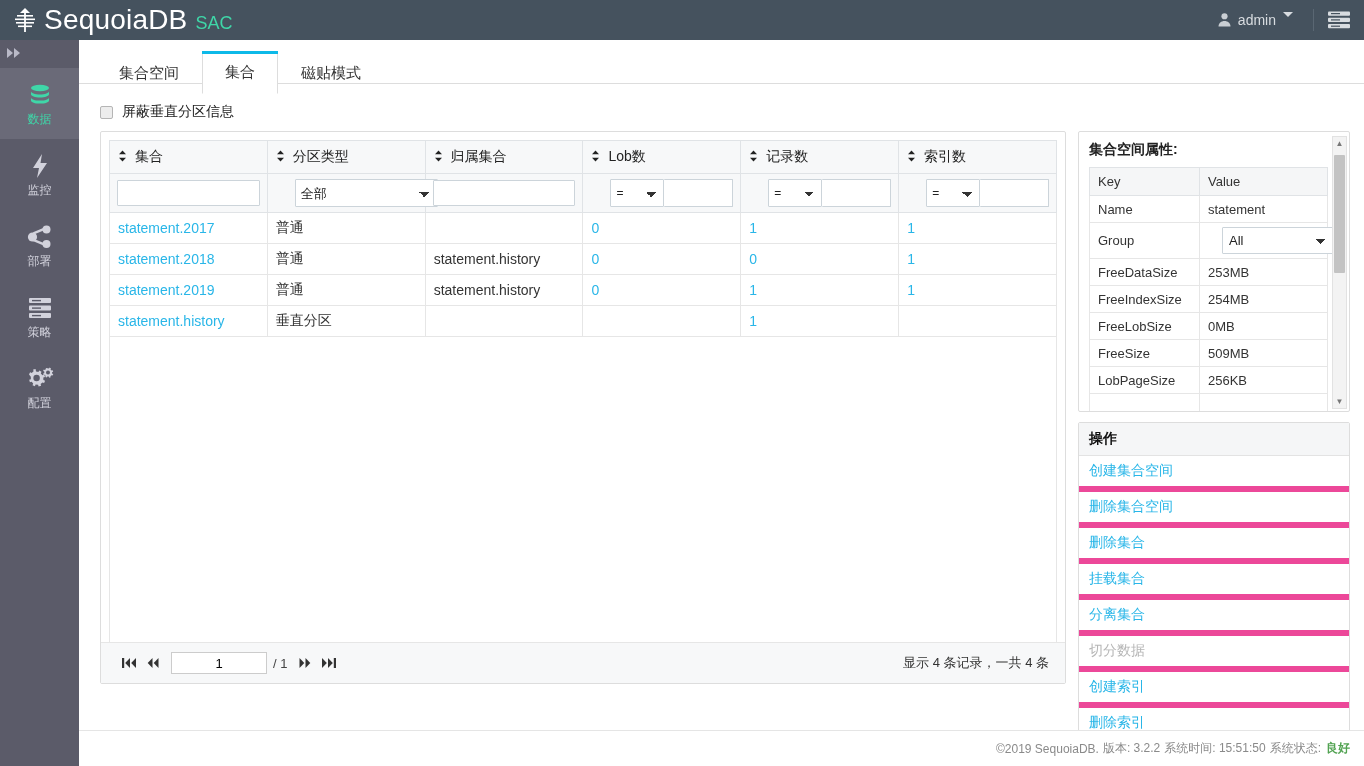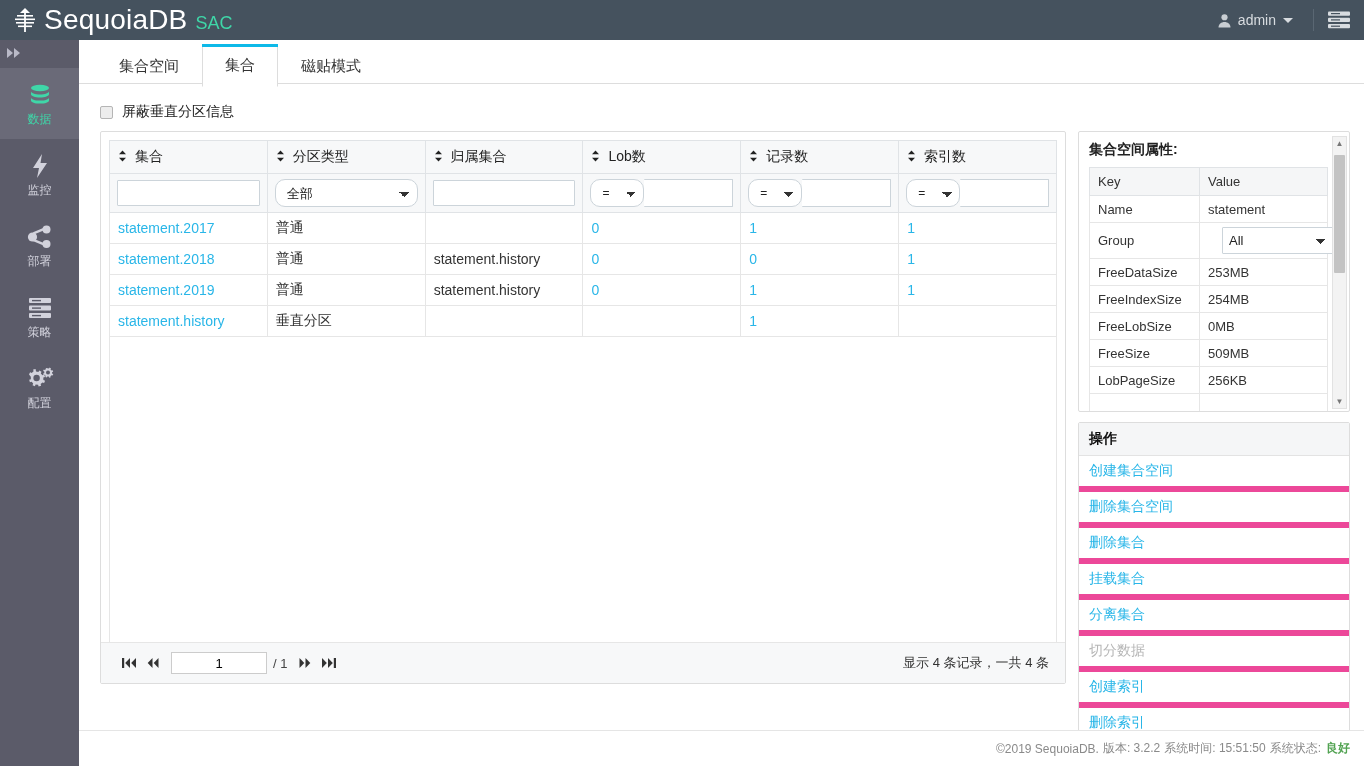--- a/index.html
+++ b/index.html
@@ -22,21 +22,21 @@
     display: flex; align-items: center; justify-content: space-between;
   }
   .brand { display: flex; align-items: baseline; padding-left: 12px; }
   .brand-logo { width: 26px; height: 28px; margin-right: 6px; align-self: center; }
   .brand-name {
     color: #fff; font-size: 28px; letter-spacing: .2px; line-height: 1;
   }
   .brand-sub { color: #3fd6a8; font-size: 18px; margin-left: 8px; }
   .topright { display: flex; align-items: center; padding-right: 14px; }
   .user-menu {
-    display: flex; align-items: center; color: #d8dce0; font-size: 14px;
+    display: flex; color: #d8dce0; font-size: 14px;
     cursor: pointer; padding: 4px 6px;
   }
   .user-icon { margin-right: 6px; display: inline-flex; }
   .caret-down {
     display: inline-block; width: 0; height: 0; margin-left: 7px;
     border-left: 5px solid transparent; border-right: 5px solid transparent;
     border-top: 5px solid #d8dce0;
   }
   .topsep { width: 1px; height: 22px; background: #5a6773; margin: 0 14px; }
   .menu-icon { cursor: pointer; display: inline-flex; }
@@ -70,21 +70,21 @@
   
   .tabs {
     position: relative; height: 44px; padding-left: 17px;
     border-bottom: 1px solid #ddd; background: #fff;
   }
   .tabs-inner { display: flex; align-items: flex-end; height: 44px; }
   .tab {
     position: relative; padding: 10px 22px 11px; font-size: 15px;
     color: #333; cursor: pointer; background: transparent;
     border: 1px solid transparent; border-bottom: none;
-    line-height: 20px; top: 3px;
+    line-height: 20px; top: 10px;
   }
   .tab.active {
     background: #fff; border-color: #ddd; border-bottom: 1px solid #fff;
   }
   .tab.active::before {
     content: ""; position: absolute; left: -1px; right: -1px; top: -1px;
     height: 3px; background: #0db9e8;
   }
 
   
@@ -118,26 +118,26 @@
   }
   table.grid td.filtercell {
     background: #f7f8f9; border: 1px solid #e0e3e6; padding: 5px 7px; height: 38px;
   }
   .fin {
     width: 100%; height: 26px; border: 1px solid #ccd4da; background: #fff;
     font-size: 13px; padding: 2px 5px; outline: none; border-radius: 1px;
   }
   .fsel {
     width: 100%; height: 28px; border: 1px solid #ccd4da; background: #fff;
-    font-size: 13px; padding: 2px 11px; border-radius: 10px; color: #222;
+    font-size: 13px; padding: 2px 5px; border-radius: 1px; color: #222;
     appearance: none; -webkit-appearance: none;
     background-image: linear-gradient(45deg, transparent 50%, #333 50%),
                       linear-gradient(135deg, #333 50%, transparent 50%);
     background-position: calc(100% - 13px) 12px, calc(100% - 8px) 12px;
-    background-size: 5px 5px, 5px 5px; background-repeat: no-repeat;
+    background-size: 5px 5px, 5px 5px; background-repeat: no-repeat; margin-left: 20px;
   }
   .opgroup { display: flex; }
   .opgroup .fsel { width: 54px; flex: none; font-size: 12px; text-align: left;
     background-position: calc(100% - 12px) 12px, calc(100% - 7px) 12px; }
   .opgroup .fin { flex: 1; height: 28px; border-left: none; }
   table.grid td.datacell {
     border: 1px solid #e6e6e6; border-top: none;
     padding: 6px 8px; font-size: 14px; height: 30px; color: #333;
     white-space: nowrap; overflow: hidden; text-overflow: ellipsis;
   }

